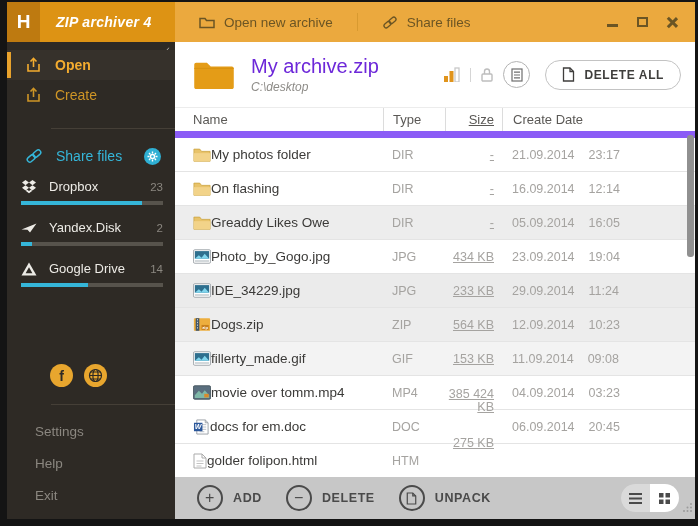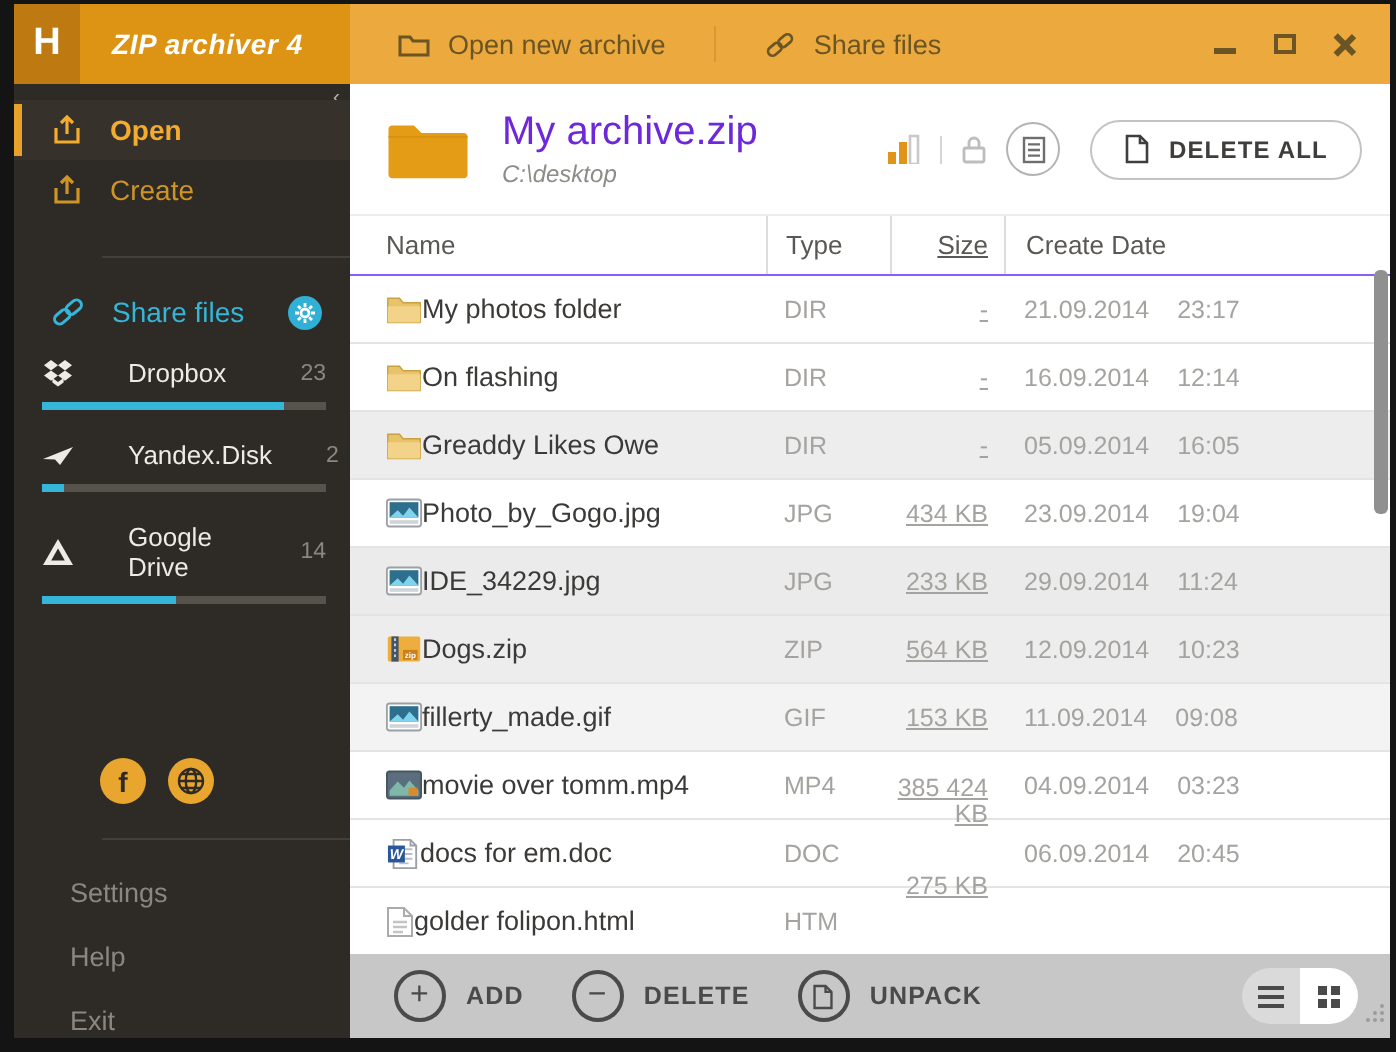--- a/index.html
+++ b/index.html
@@ -22,21 +22,21 @@
   .nav-item.active { color:#F4AC2F; font-weight:bold; background:#36312B; }
   .nav-item.active::before { content:""; position:absolute; left:0; top:2px; bottom:2px; width:4px; background:#E8A22C; }
   .nav-item svg { flex:0 0 auto; }
   .sb-divider { height:1px; background:#453F37; margin:18px 0 0 44px; }
   .share-row { height:30px; display:flex; align-items:center; gap:13px; margin-top:12px;
                padding:0 14px 0 18px; color:#35B6D9; font-size:14px; cursor:pointer; }
   .gear { margin-left:auto; width:17px; height:17px; border-radius:50%; background:#2FB0D4;
           display:flex; align-items:center; justify-content:center; cursor:pointer; }
   .clouds { margin-top:2px; }
   .cloud { padding:6px 12px 9px 14px; cursor:pointer; }
-  .cloud-row { display:flex; align-items:center; gap:27px; color:#EDEBE6; font-size:13px; }
+  .cloud-row { display:flex; align-items:center; gap:12px; color:#EDEBE6; font-size:13px; }
   .cloud-row svg { flex:0 0 auto; }
   .cloud-count { margin-left:auto; color:#8B8780; font-size:11.5px; }
   .cloud-bar { margin-top:7px; height:4px; background:#57534C; }
   .cloud-fill { height:100%; background:#35B6D9; }
   .social { display:flex; gap:11px; padding-left:43px; margin-top:68px; }
   .social-circle { width:23px; height:23px; border-radius:50%; background:#E8A62E; color:#2E2A25;
                    display:flex; align-items:center; justify-content:center; cursor:pointer;
                    font-weight:bold; font-size:14px; }
   .footer { margin-top:10px; }
   .footer-item { height:32px; display:flex; align-items:center; padding-left:28px;
@@ -63,21 +63,21 @@
   .arch-title { font-size:20px; color:#6d28d9; }
   .arch-path { font-size:12px; font-style:italic; color:#8E8C88; margin-top:2px; }
   .header-actions { margin-left:auto; display:flex; align-items:center; gap:9px; }
   .action-sep { width:1px; height:14px; background:#D5D5D5; }
   .circle-doc { width:27px; height:27px; border:1.5px solid #B3B3B3; border-radius:50%;
                 display:flex; align-items:center; justify-content:center; cursor:pointer; }
   .unpack-pill { height:30px; border:1.5px solid #C3C3C3; border-radius:16px; background:#fff;
                  display:flex; align-items:center; gap:9px; padding:0 16px; margin-left:6px;
                  font-size:12px; font-weight:bold; letter-spacing:.6px; color:#3F3E3C; cursor:pointer; }
 
-  .thead { height:30px; display:flex; align-items:stretch; border-bottom:1px solid #8b5cf6;
+  .thead { height:30px; display:flex; align-items:stretch; border-bottom:7px solid #8b5cf6;
            color:#5A5855; font-size:13px; }
   .c-name { width:208px; display:flex; align-items:center; padding-left:18px; overflow:hidden; }
   .c-type { width:62px; display:flex; align-items:center; padding-left:9px; }
   .c-size { width:57px; display:flex; align-items:center; justify-content:flex-end; padding-right:8px;text-decoration:underline; }
   .c-date { flex:1; display:flex; align-items:center; gap:14px; padding-left:10px; }
   .thead .c-type,.thead .c-size,.thead .c-date { border-left:1px solid #DCDCDC; }
 
   .rows { }
   .row { height:34px; display:flex; border-bottom:1px solid #E4E4E4; font-size:12.5px;
          color:#A5A3A0; cursor:pointer; background:#fff; }

